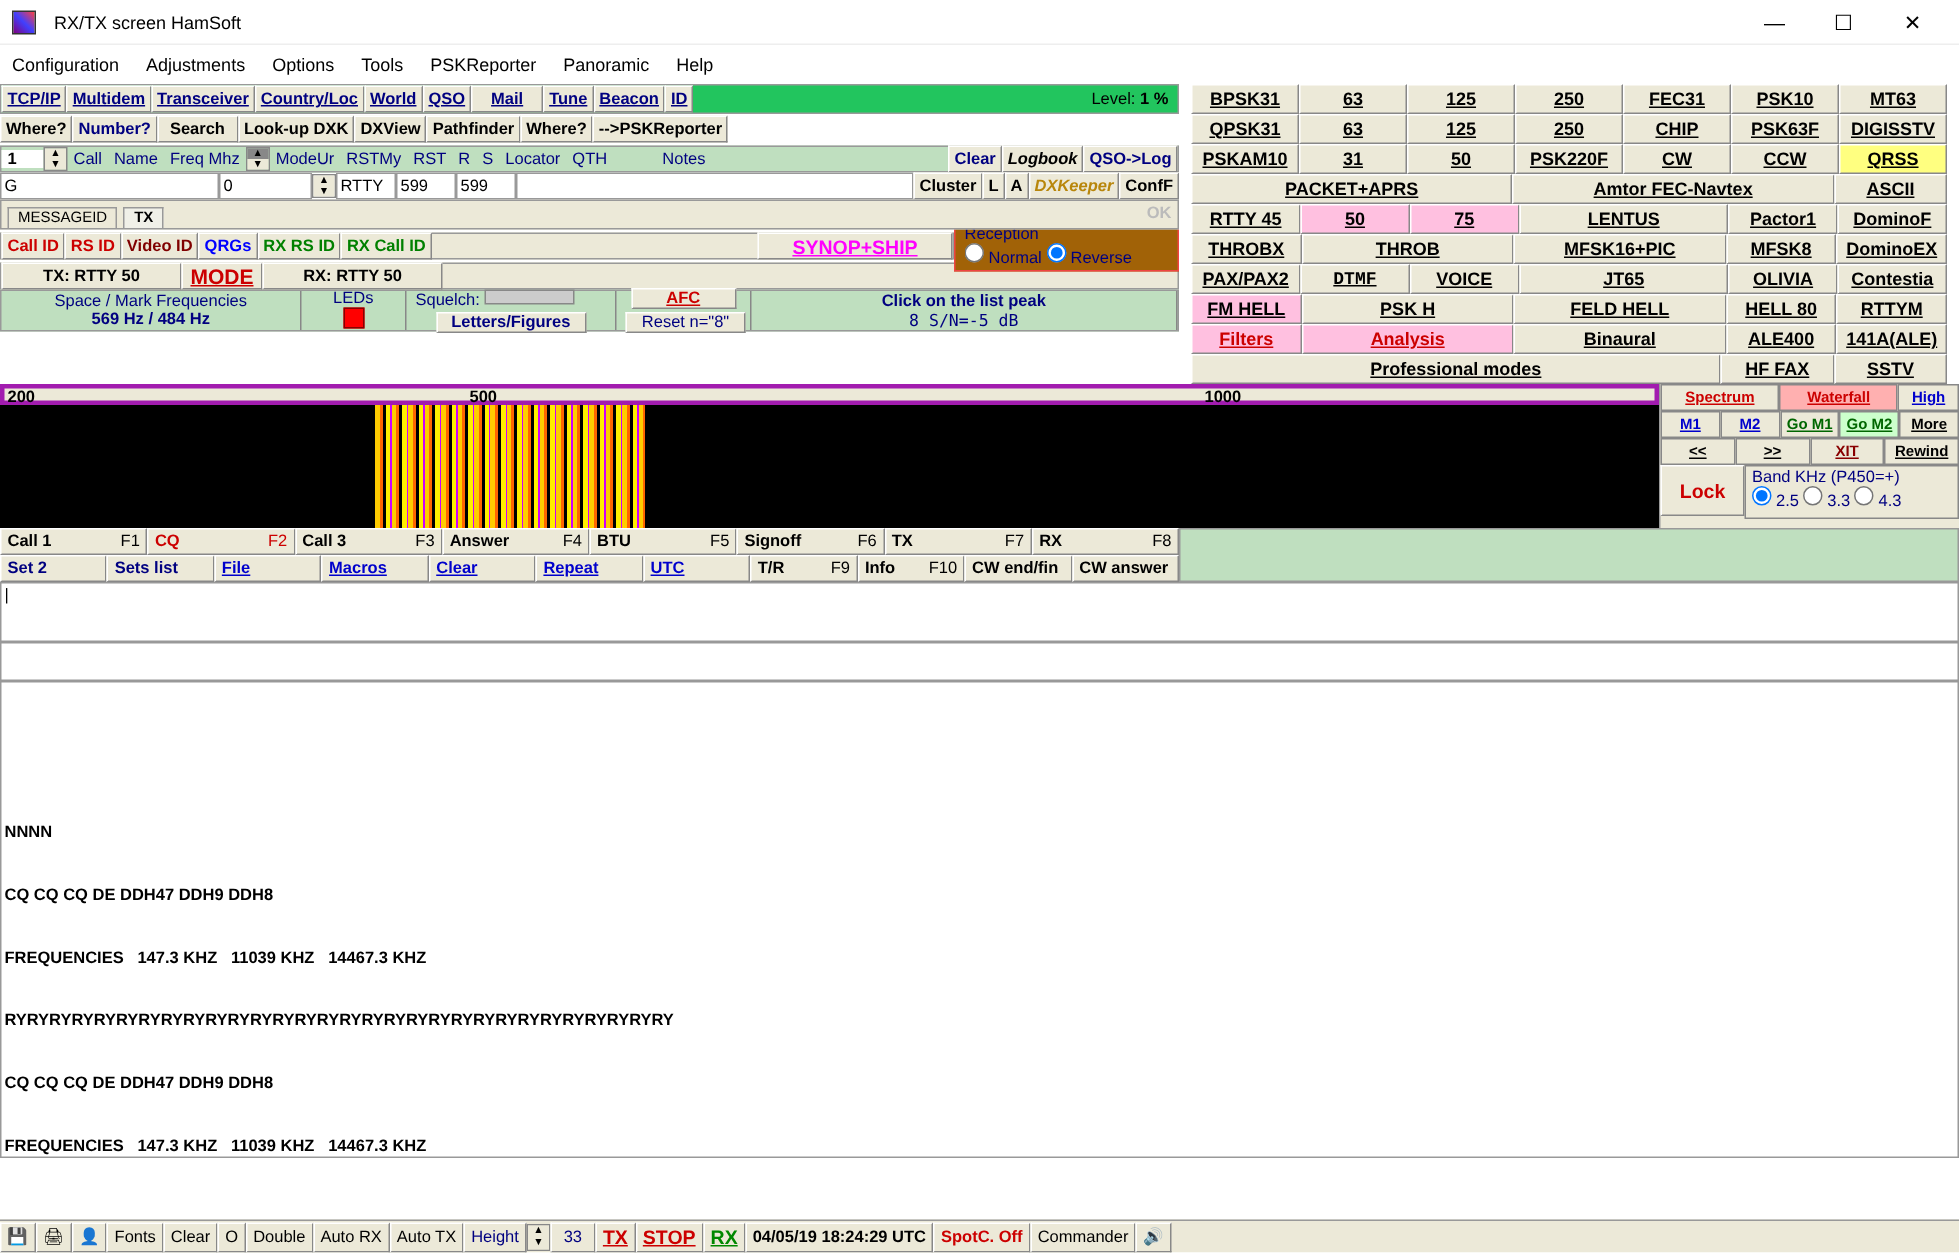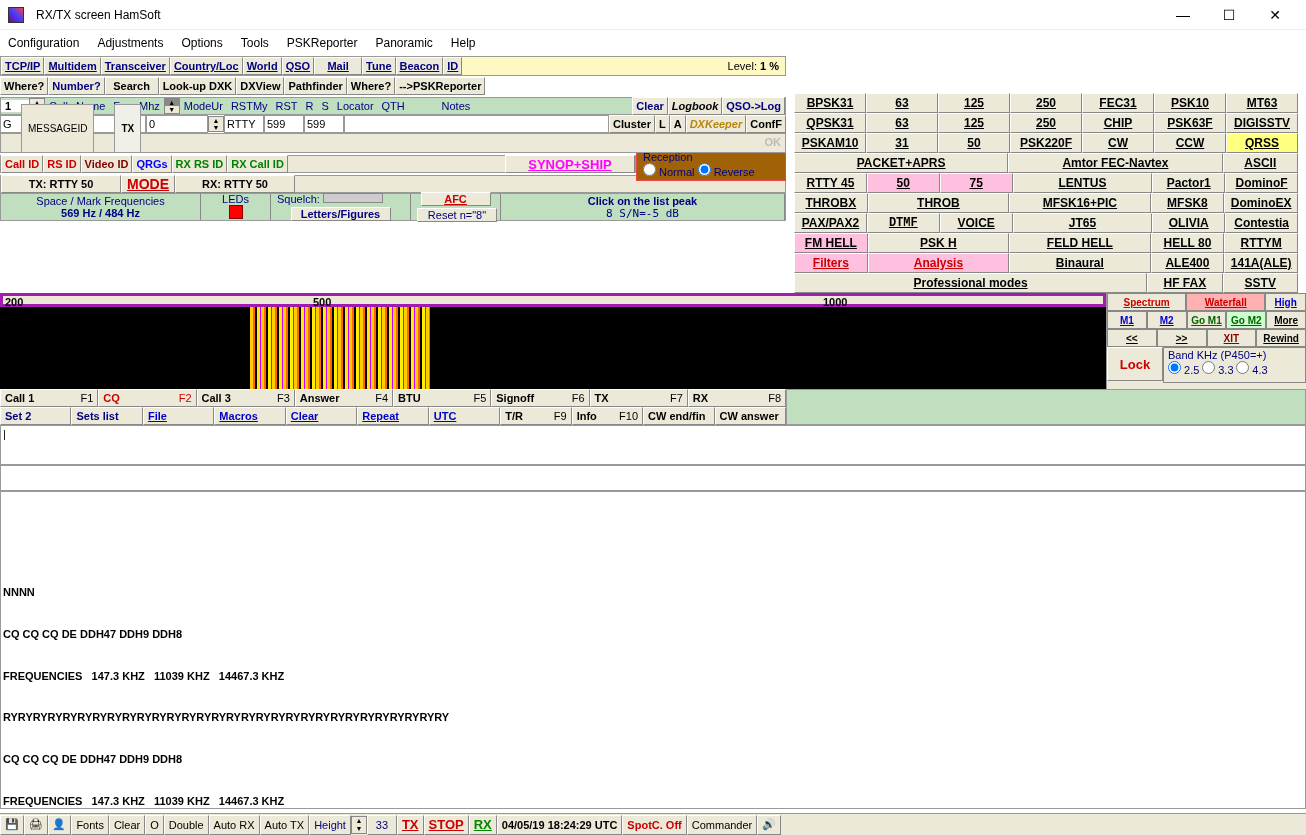--- a/index.html
+++ b/index.html
@@ -14,30 +14,30 @@
 .container{display:flex;width:100%}
 .left-col{width:786px}
 .right-col{width:512px;padding-left:8px}
 .btn{display:inline-flex;align-items:center;justify-content:center;background:#ece9d8;border:1px solid #888;border-top-color:#fff;border-left-color:#fff;height:18px;padding:0 3px;font-weight:bold;font-size:11px;white-space:nowrap;cursor:pointer}
 .btn.navy{color:#000080;text-decoration:underline}
 .btn.green{color:#008000}
 .btn.red{color:#cc0000}
 .btn.blue{color:#0000ff}
 .btn.purple{font-style:italic}
 .row{display:flex;align-items:center}
-.toolbar1{height:20px;border:1px solid #999;background:#fef9c3;display:flex;align-items:center}
+.toolbar1{height:20px;border:1px solid #999;background:#22c55e;display:flex;align-items:center}
 .toolbar1 .btn{height:18px}
 .level-txt{margin-left:auto;padding-right:6px;font-size:11px}
 .toolbar2{height:20px;display:flex;margin-top:1px}
 .options-txt{flex:1;border:1px solid #999;background:#fff;display:flex;align-items:center;justify-content:center;font-size:11px}
 .hdr-row{height:18px;display:flex;align-items:center;background:#bfdfbf;border:1px solid #999;font-size:11px}
 .hdr-cell{padding:0 4px;color:#000080;white-space:nowrap}
 .inp{height:18px;border:1px solid #999;background:#fff;padding:0 2px;font-size:11px}
 .tab-pane{height:20px;background:#ece9d8;display:flex;align-items:flex-end;border:1px solid #999;position:relative}
-.tab{background:#ece9d8;border:1px solid #999;border-bottom:none;padding:18px 6px;font-size:10px;margin-left:20px}
+.tab{background:#ece9d8;border:1px solid #999;border-bottom:none;padding:1px 6px;font-size:10px;margin-left:4px}
 .tab.active{font-weight:bold;background:#f0f0e8}
 .ok-txt{position:absolute;right:4px;top:2px;font-weight:bold;color:#bbb}
 .reception-box{background:#a16207;border:1px solid #ef4444;padding:2px 6px;font-size:11px;color:#000080}
 .status-row{height:28px;display:flex;background:#bfdfbf;border:1px solid #999}
 .status-cell{border-right:1px solid #888;padding:2px 6px;display:flex;flex-direction:column;justify-content:center;color:#000080;font-size:11px;text-align:center}
 .led{width:14px;height:14px;background:#f00;display:inline-block;border:1px solid #800}
 .ruler{height:14px;background:#ece9d8;border:3px solid #a21caf;position:relative;font-size:10px;font-weight:bold}
 .ruler span{position:absolute;top:0}
 .waterfall{height:82px;background:#000;position:relative;overflow:hidden}
 .wf-sig{position:absolute;top:0;bottom:0;width:180px;left:250px;background:repeating-linear-gradient(90deg,#ffcc00 0,#ffcc00 3px,#ff6600 3px,#ff6600 5px,#000 5px,#000 7px,#ffee00 7px,#ffee00 10px,#cc00ff 10px,#cc00ff 11px),repeating-linear-gradient(0deg,transparent 0,transparent 2px,rgba(0,0,0,.4) 2px,rgba(0,0,0,.4) 3px)}
@@ -203,21 +203,21 @@
   <div class="status-cell" style="flex:1">
     <div style="font-weight:bold">Click on the list peak</div>
     <div style="font-family:monospace">8  S/N=-5 dB</div>
   </div>
 </div>
 
 </div>
 
 <div class="right-col">
 <div id="mode-grid">
-        <div style="display: flex; height: 20px; margin-top: 37px;">
+        <div style="display: flex; height: 20px;">
           <div class="mode-btn" style="flex: 1 1 0%;">BPSK31</div>
           <div class="mode-btn" style="flex: 1 1 0%;">63</div>
           <div class="mode-btn" style="flex: 1 1 0%;">125</div>
           <div class="mode-btn" style="flex: 1 1 0%;">250</div>
           <div class="mode-btn" style="flex: 1 1 0%;">FEC31</div>
           <div class="mode-btn" style="flex: 1 1 0%;">PSK10</div>
           <div class="mode-btn" style="flex: 1 1 0%;">MT63</div>
         </div>
         <div style="display: flex; height: 20px;">
           <div class="mode-btn" style="flex: 1 1 0%;">QPSK31</div>
@@ -286,21 +286,21 @@
         </div>
       </div>
 </div>
 </div>
 
 <div style="display:flex">
   <div style="flex:1">
     <div class="ruler">
       <span style="left:2px">200</span>
       <span style="left:310px">500</span>
-      <span style="left:820px">1000</span>
+      <span style="left:800px">1000</span>
     </div>
     <div class="waterfall">
       <div class="wf-sig"></div>
     </div>
   </div>
   <div class="wf-ctrl">
     <div class="wf-top-tabs">
       <div class="wf-tab" style="color:#c00">Spectrum</div>
       <div class="wf-tab" style="background:#ffb0b0;color:#c00">Waterfall</div>
       <div class="wf-tab" style="color:#00c;flex:0.5">High</div>

